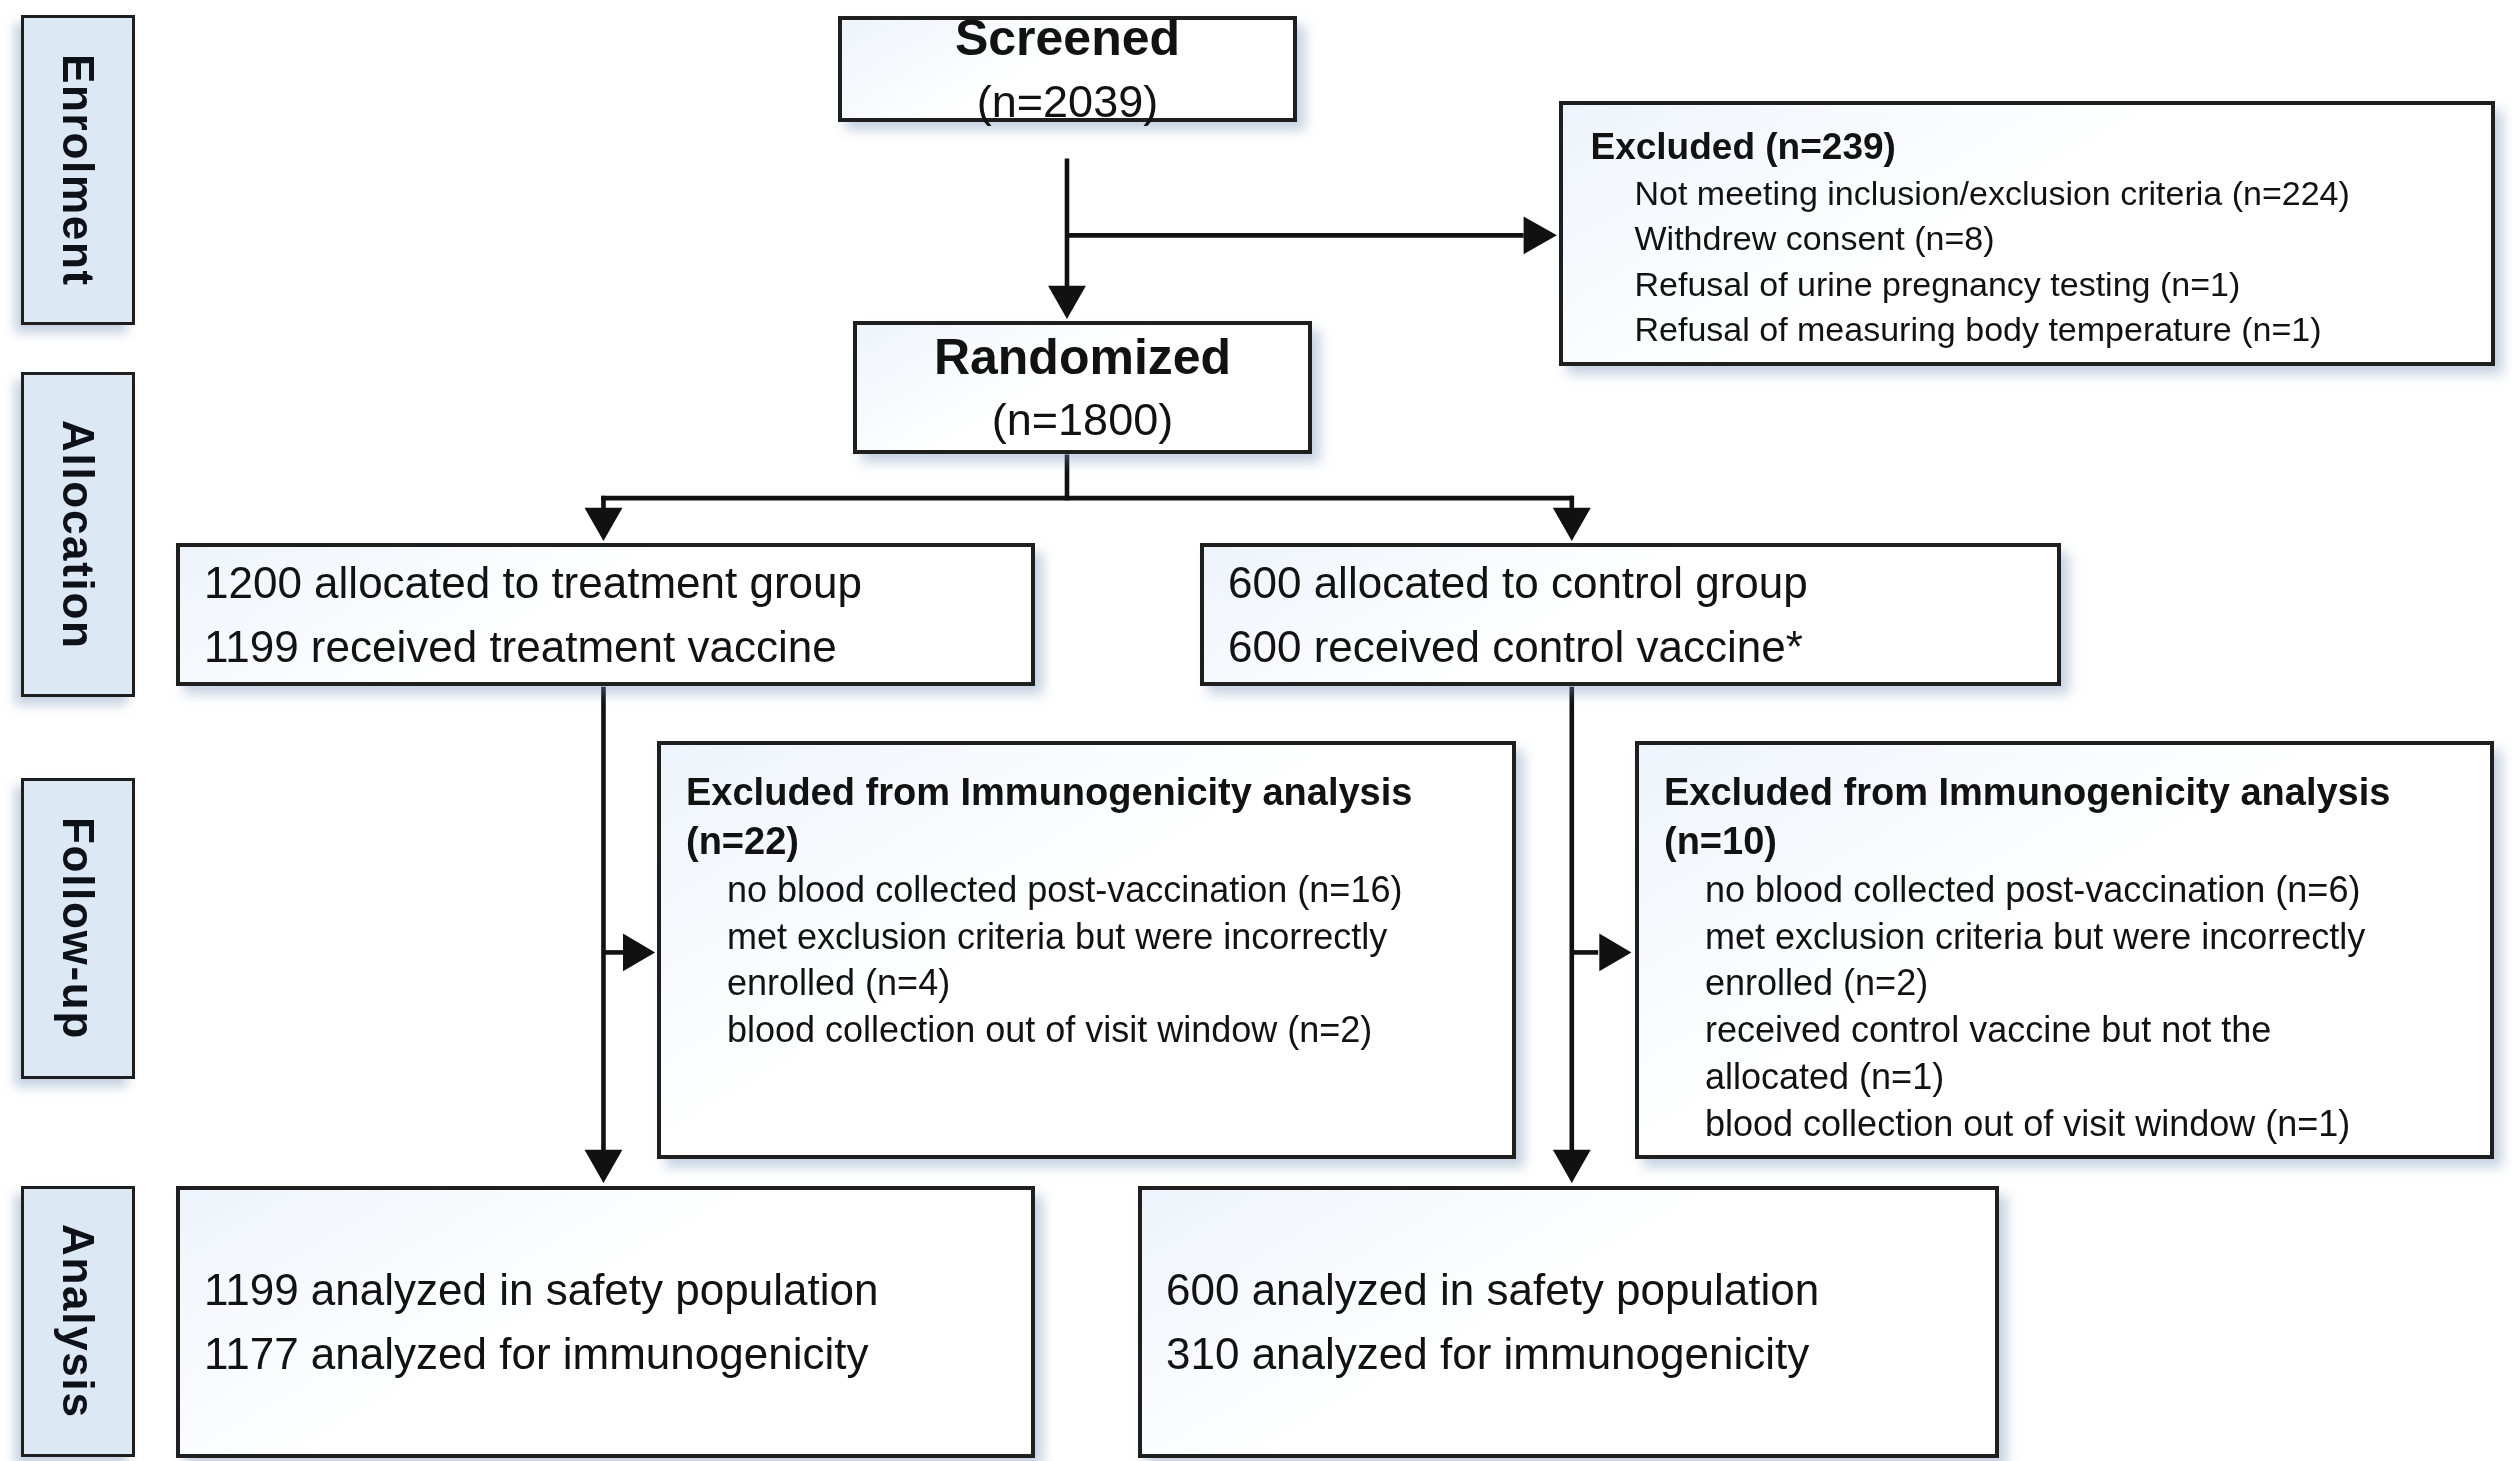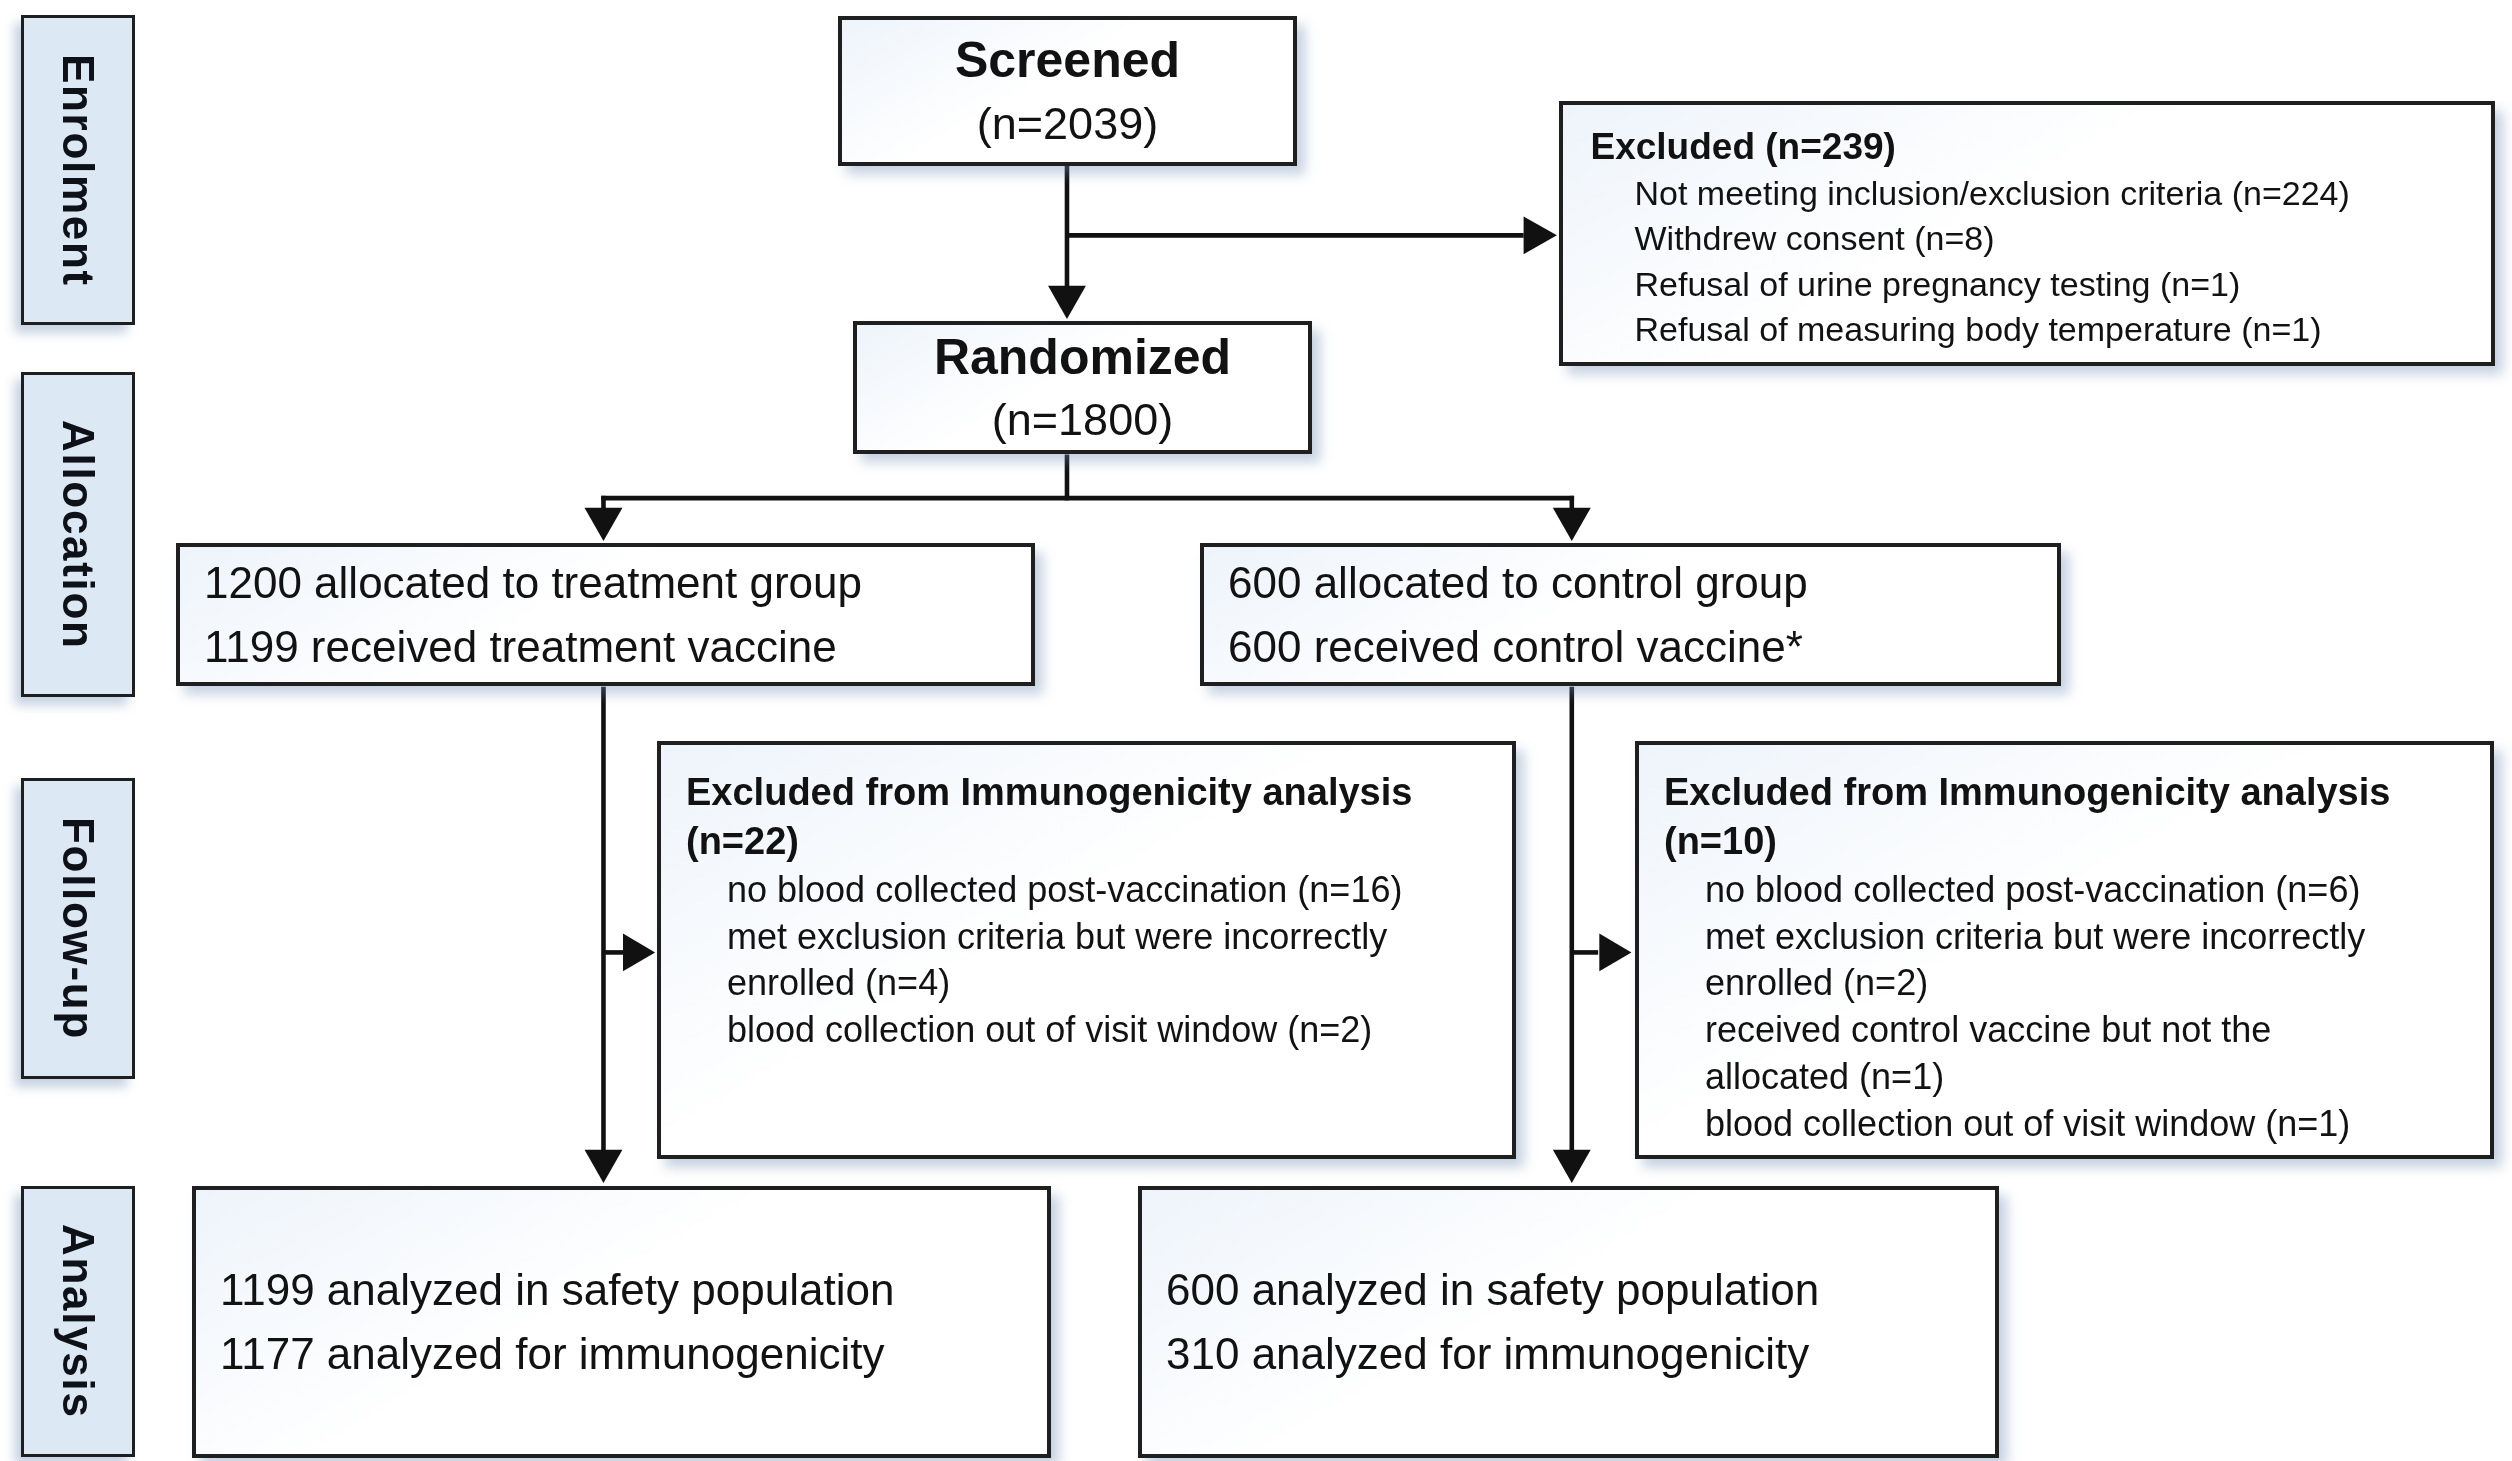--- a/index.html
+++ b/index.html
@@ -136,21 +136,21 @@
   <div class="side" style="left:20.7px;top:372px;width:114px;height:325px;">
     <span>Allocation</span>
   </div>
   <div class="side" style="left:20.7px;top:778px;width:114px;height:301px;">
     <span>Follow-up</span>
   </div>
   <div class="side" style="left:20.7px;top:1186px;width:114px;height:271px;">
     <span>Analysis</span>
   </div>
 
-  <div class="node" style="left:838px;top:16px;width:459px;height:150px;">
+  <div class="node" style="left:838px;top:16px;width:459px;height:106px;">
     <div class="ctr">
       <div class="title-bold">Screened</div>
       <div class="title-n">(n=2039)</div>
     </div>
   </div>
 
   <div class="node" style="left:1559px;top:101px;width:936px;height:265px;">
     <div class="exc">
       <div class="hdr">Excluded (n=239)</div>
       <div class="item">Not meeting inclusion/exclusion criteria (n=224)</div>
@@ -198,21 +198,21 @@
       <div class="hdr">(n=10)</div>
       <div class="item">no blood collected post-vaccination (n=6)</div>
       <div class="item">met exclusion criteria but were incorrectly</div>
       <div class="item">enrolled (n=2)</div>
       <div class="item">received control vaccine but not the</div>
       <div class="item">allocated (n=1)</div>
       <div class="item">blood collection out of visit window (n=1)</div>
     </div>
   </div>
 
-  <div class="node" style="left:192px;top:1186px;width:859px;height:272px;">
+  <div class="node" style="left:176px;top:1186px;width:859px;height:272px;">
     <div class="lines">
       <div>1199 analyzed in safety population</div>
       <div>1177 analyzed for immunogenicity</div>
     </div>
   </div>
 
   <div class="node" style="left:1138px;top:1186px;width:861px;height:272px;">
     <div class="lines">
       <div>600 analyzed in safety population</div>
       <div>310 analyzed for immunogenicity</div>

